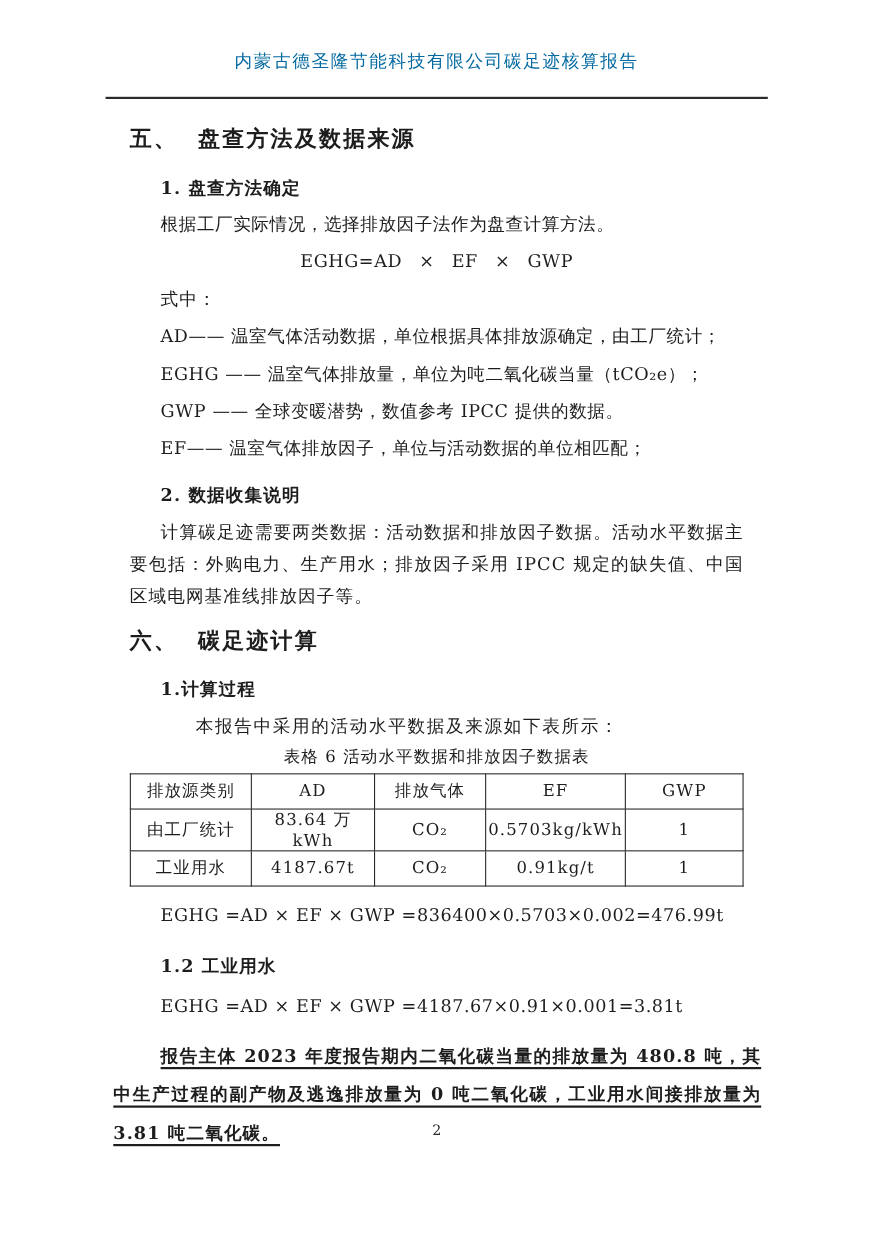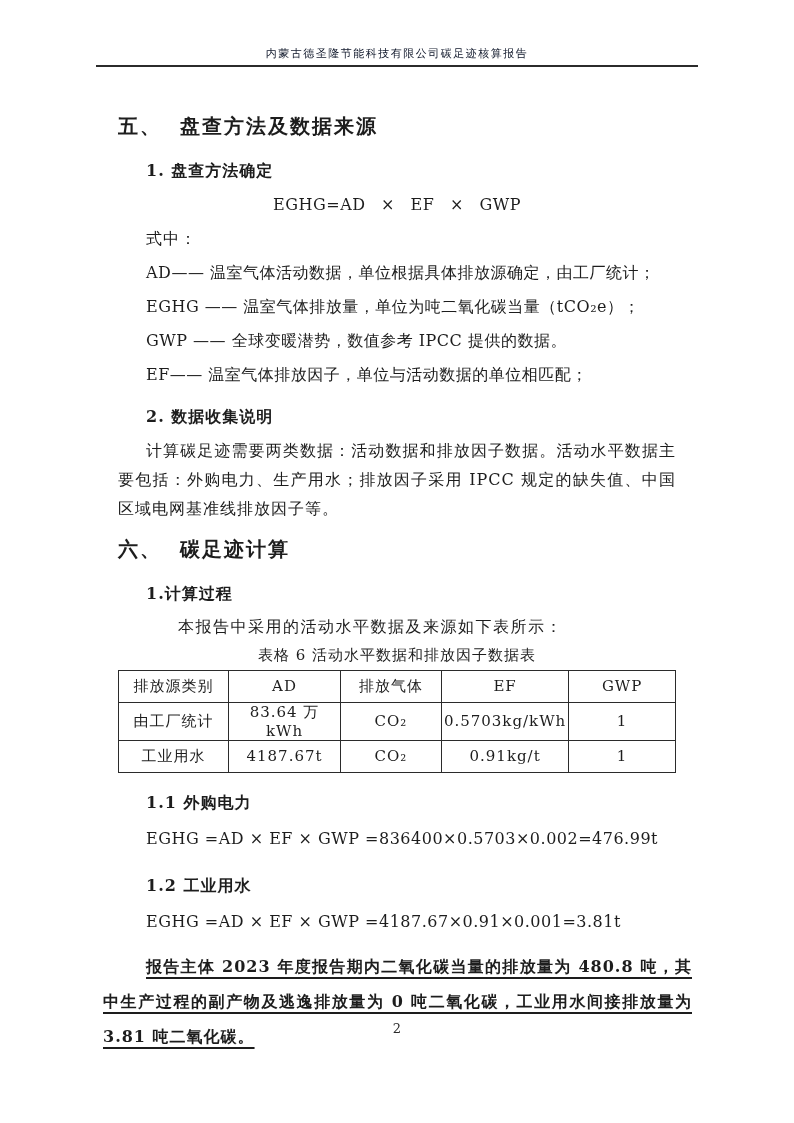--- a/index.html
+++ b/index.html
@@ -11,25 +11,25 @@
     font-family: "DejaVu Serif", "Liberation Serif", serif;
     color: #1d1d1d;
     overflow: hidden;
   }
   .header {
     position: absolute;
     top: 46px;
     left: 96px;
     width: 602px;
     text-align: center;
-    font-size: 11px;
+    font-size: 16px;
     letter-spacing: 1.5px;
-    padding-bottom: 4px;
+    padding-bottom: 21px;
     border-bottom: 2px solid #2b2b2b;
-    color: #0f172a;
+    color: #0369a1;
   }
   .content {
     position: absolute;
     top: 100px;
     left: 118px;
     width: 558px;
     font-size: 16px;
     line-height: 1.25;
   }
   .heading-l1 {
@@ -137,20 +137,21 @@
   <div class="header">内蒙古德圣隆节能科技有限公司碳足迹核算报告</div>
 
   <div class="content">
 
     <div class="heading-l1">
       <span class="num">五、</span><span>盘查方法及数据来源</span>
     </div>
 
     <div class="heading-l2">1. 盘查方法确定</div>
 
+    <div class="para">根据工厂实际情况，选择排放因子法作为盘查计算方法。</div>
 
     <div class="formula-center">EGHG=AD × EF × GWP</div>
 
     <div class="where-label">式中：</div>
 
     <div class="def-line">AD—— 温室气体活动数据，单位根据具体排放源确定，由工厂统计；</div>
     <div class="def-line">EGHG —— 温室气体排放量，单位为吨二氧化碳当量（tCO₂e）；</div>
     <div class="def-line">GWP —— 全球变暖潜势，数值参考 IPCC 提供的数据。</div>
     <div class="def-line">EF—— 温室气体排放因子，单位与活动数据的单位相匹配；</div>
 
@@ -189,21 +190,20 @@
         <tr>
           <td>工业用水</td>
           <td>4187.67t</td>
           <td>CO₂</td>
           <td>0.91kg/t</td>
           <td>1</td>
         </tr>
       </tbody>
     </table>
 
-    <div class="heading-l2 sub-calc">1.1 外购电力</div>
     <div class="formula-line">EGHG =AD × EF × GWP =836400×0.5703×0.002=476.99t</div>
 
     <div class="heading-l2 sub-calc2">1.2 工业用水</div>
     <div class="formula-line">EGHG =AD × EF × GWP =4187.67×0.91×0.001=3.81t</div>
 
     <div class="conclusion">报告主体 2023 年度报告期内二氧化碳当量的排放量为 480.8 吨，其中生产过程的副产物及逃逸排放量为 0 吨二氧化碳，工业用水间接排放量为 3.81 吨二氧化碳。</div>
 
   </div>
 
   <div class="page-number">2</div>

